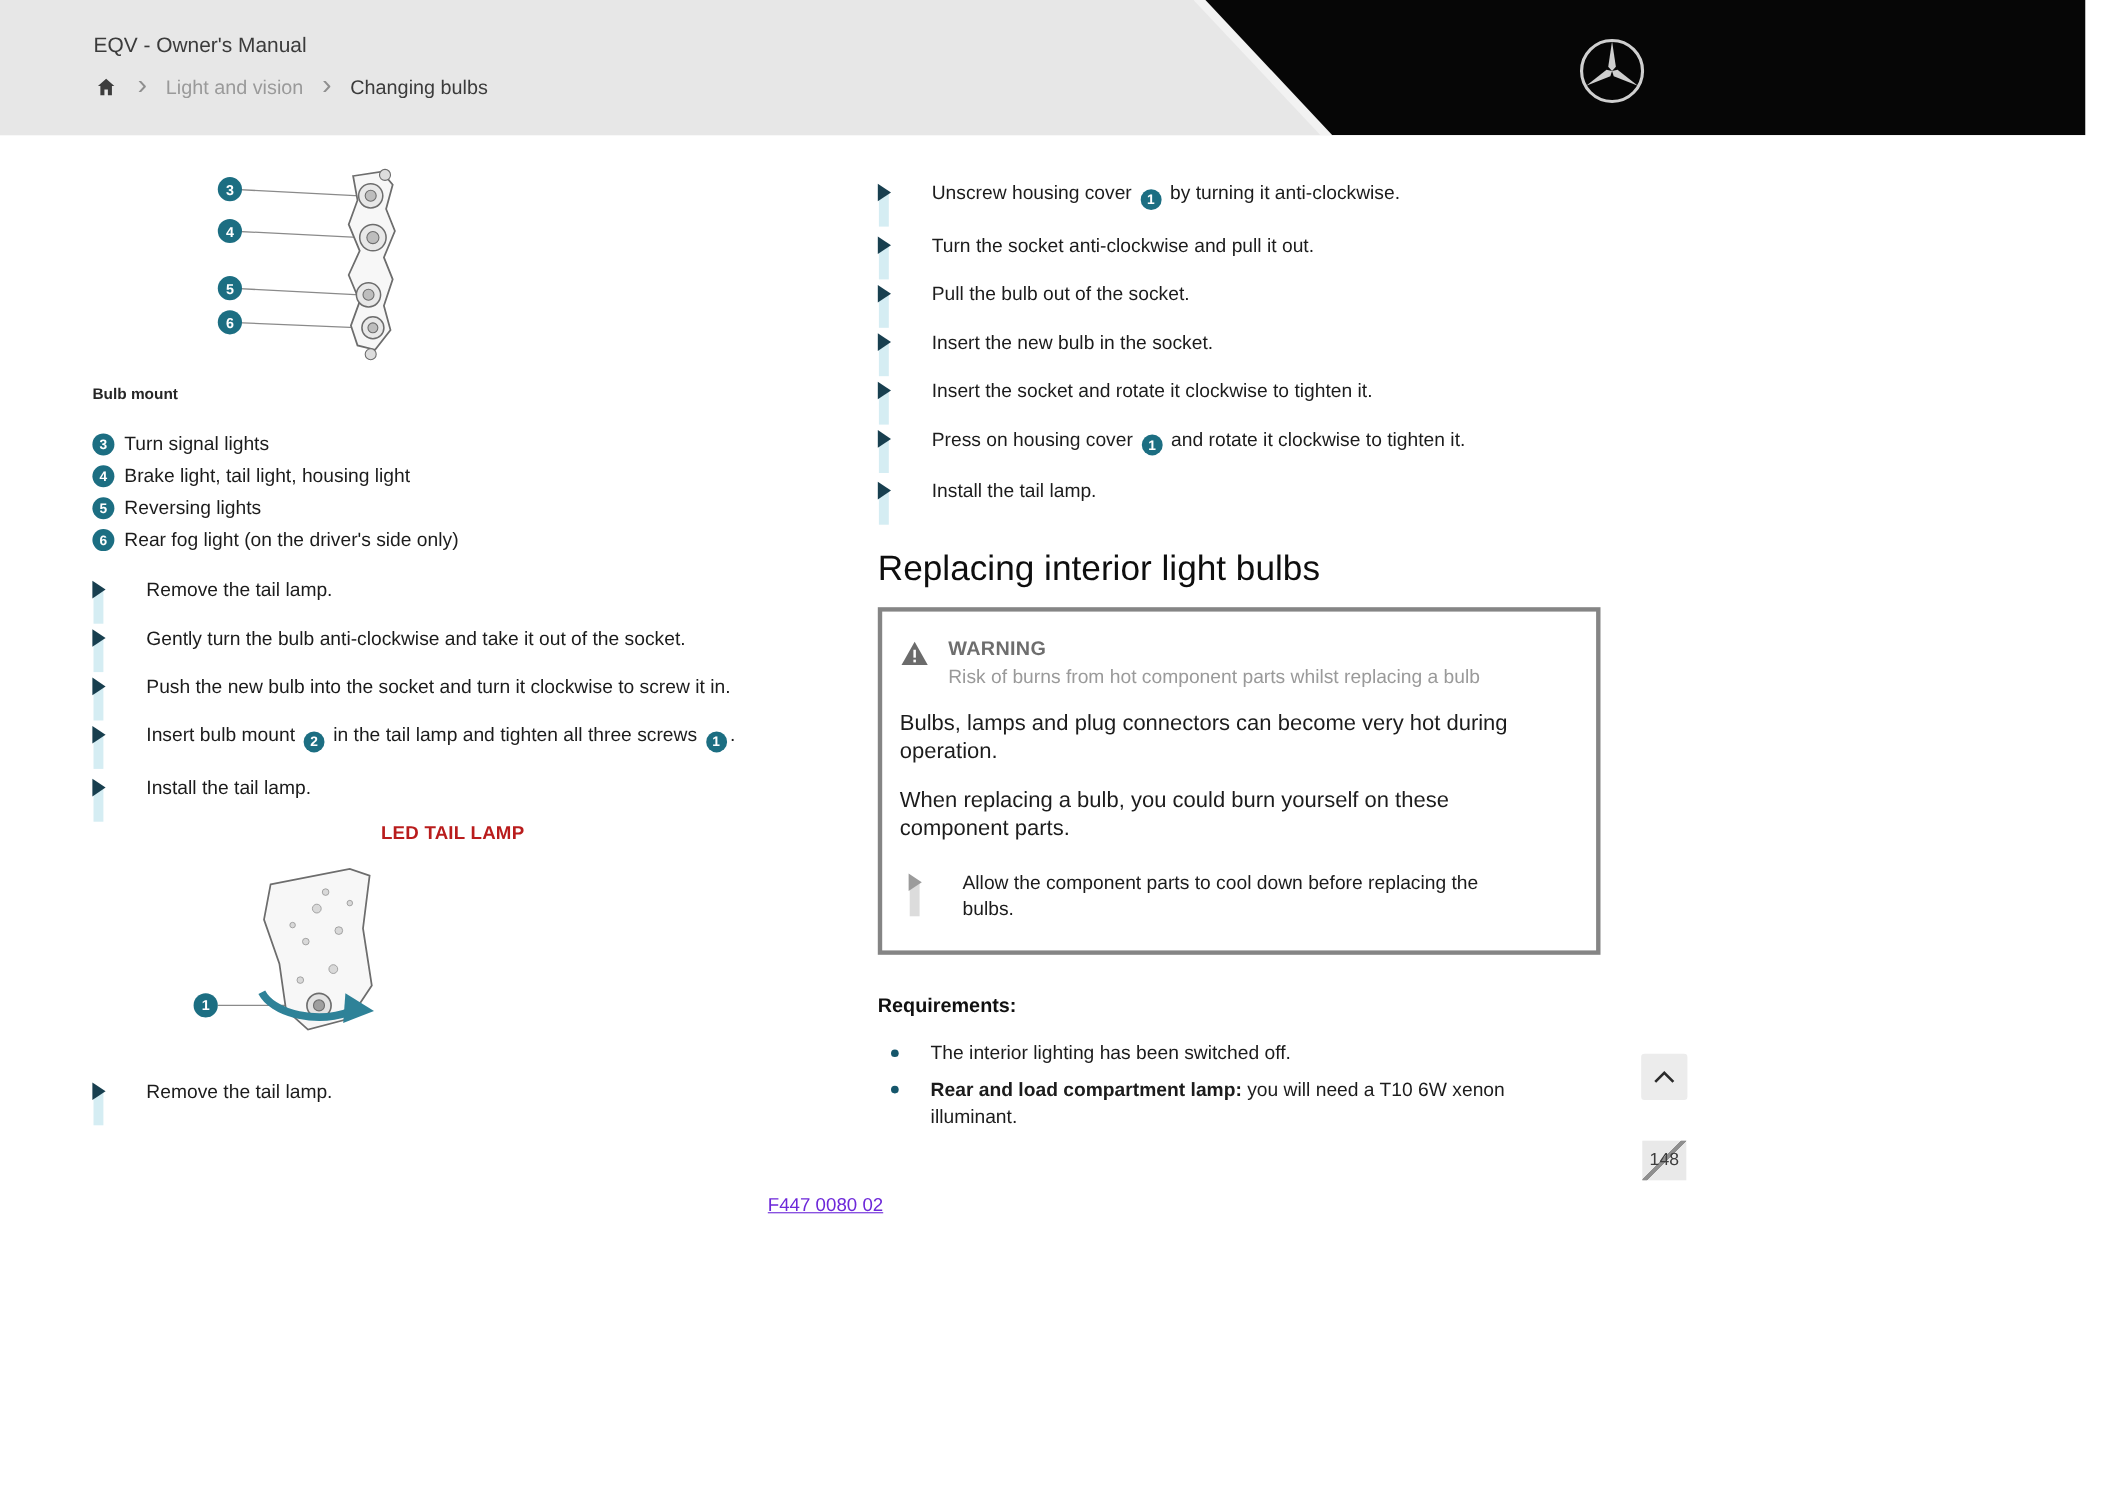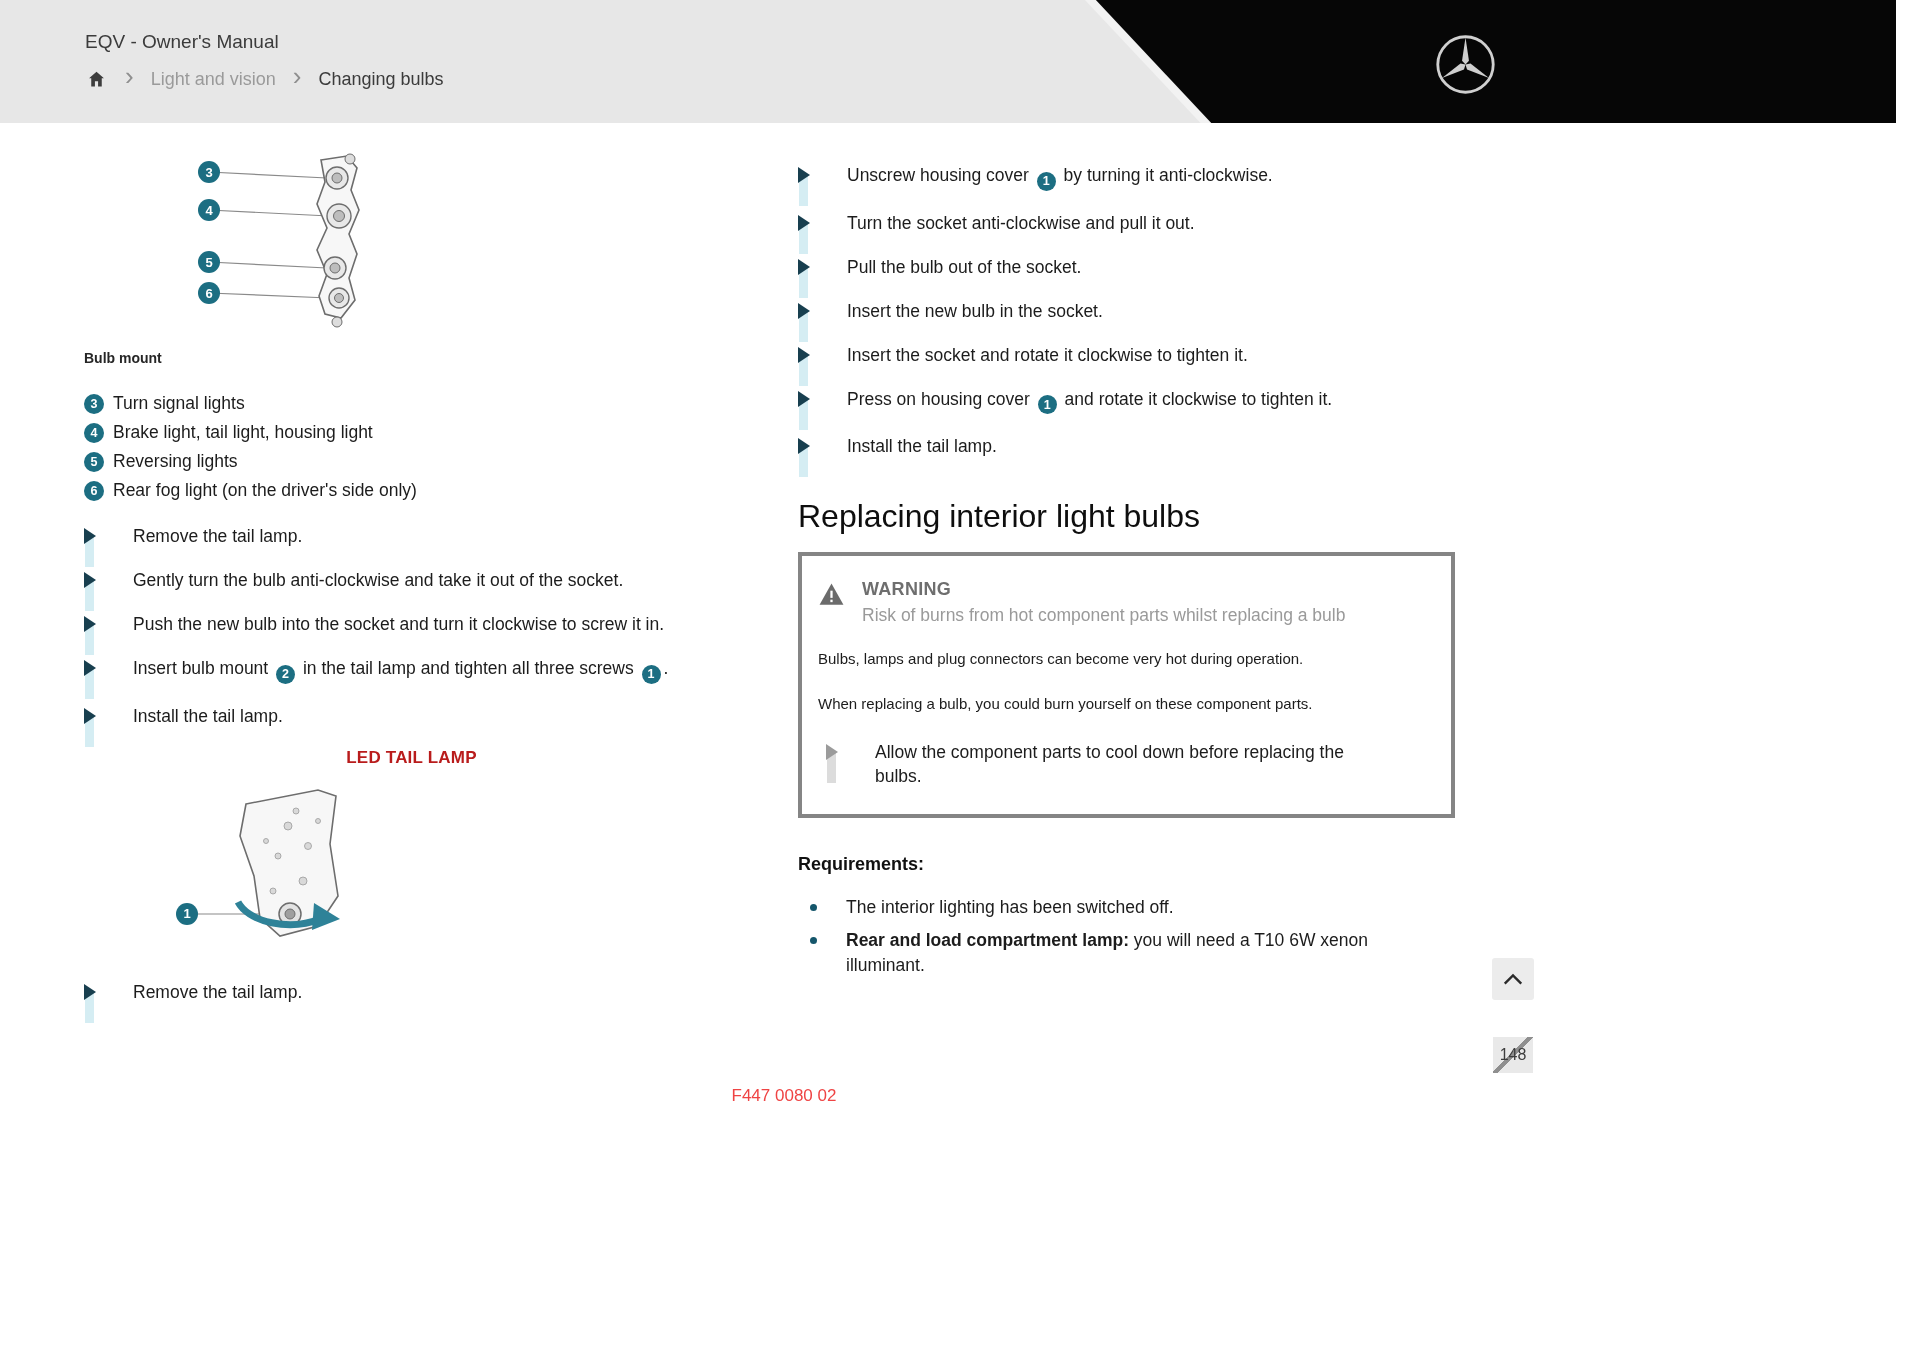--- a/index.html
+++ b/index.html
@@ -61,33 +61,33 @@
 
   
   .section-title { font-size: 32px; font-weight: 400; color: #0e0e0e; margin: 40px 0 0; }
   .subsection-title { font-size: 18px; font-weight: 700; margin: 26px 0 0; color: #111; letter-spacing: .2px; }
 
   .warning-box { border: 4px solid #858585; margin-top: 17px; padding: 23px 16px 26px; width: 657px; }
   .warn-head { display: flex; gap: 17px; }
   .warn-icon { flex: none; margin-top: 2px; }
   .warn-label { font-size: 18px; font-weight: 700; color: #6e6e6e; letter-spacing: .3px; }
   .warn-risk { font-size: 17.5px; color: #9a9a9a; margin-top: 5px; }
-  .warning-box p { font-size: 15px; line-height: 25px; margin: 20px 0 0; max-width: 600px; }
+  .warning-box p { font-size: 20px; line-height: 25px; margin: 20px 0 0; max-width: 600px; }
   .warning-box .step { margin: 24px 0 0 8px; }
   .warning-box .step-text { max-width: 520px; }
 
   .req-heading { font-size: 18px; font-weight: 700; margin-top: 36px; color: #111; }
   .req-list { margin-top: 20px; }
   .req-item { display: flex; margin-bottom: 8px; }
   .req-item .dot { flex: none; width: 7px; height: 7px; border-radius: 50%; background: #15566b; margin: 9px 29px 0 12px; }
   .req-text { font-size: 17.5px; line-height: 25px; max-width: 600px; }
   .req-text strong { font-weight: 700; }
 
   
-  .doc-code { position: absolute; left: 698px; top: 1086px; width: 172px; text-align: center; font-size: 17px; color: #ef4444; }
+  .doc-code { position: absolute; left: 698px; top: 1086px; width: 172px; text-align: left; font-size: 17px; color: #6d28d9; text-decoration: underline; }
   .scroll-top { position: absolute; left: 1492px; top: 958px; width: 42px; height: 42px; background: #ececec;
     border: none; border-radius: 3px; display: flex; align-items: center; justify-content: center; cursor: pointer; }
   .page-num { position: absolute; left: 1493px; top: 1037px; width: 40px; height: 36px;
     background-color: #e9e9e9;
     background-image: linear-gradient(135deg, transparent 46%, #8f8f8f 46%, #8f8f8f 53%, transparent 53%);
     display: flex; align-items: center; justify-content: center; font-size: 16px; color: #3d3d3d; }
 </style>
 </head>
 <body>
 

